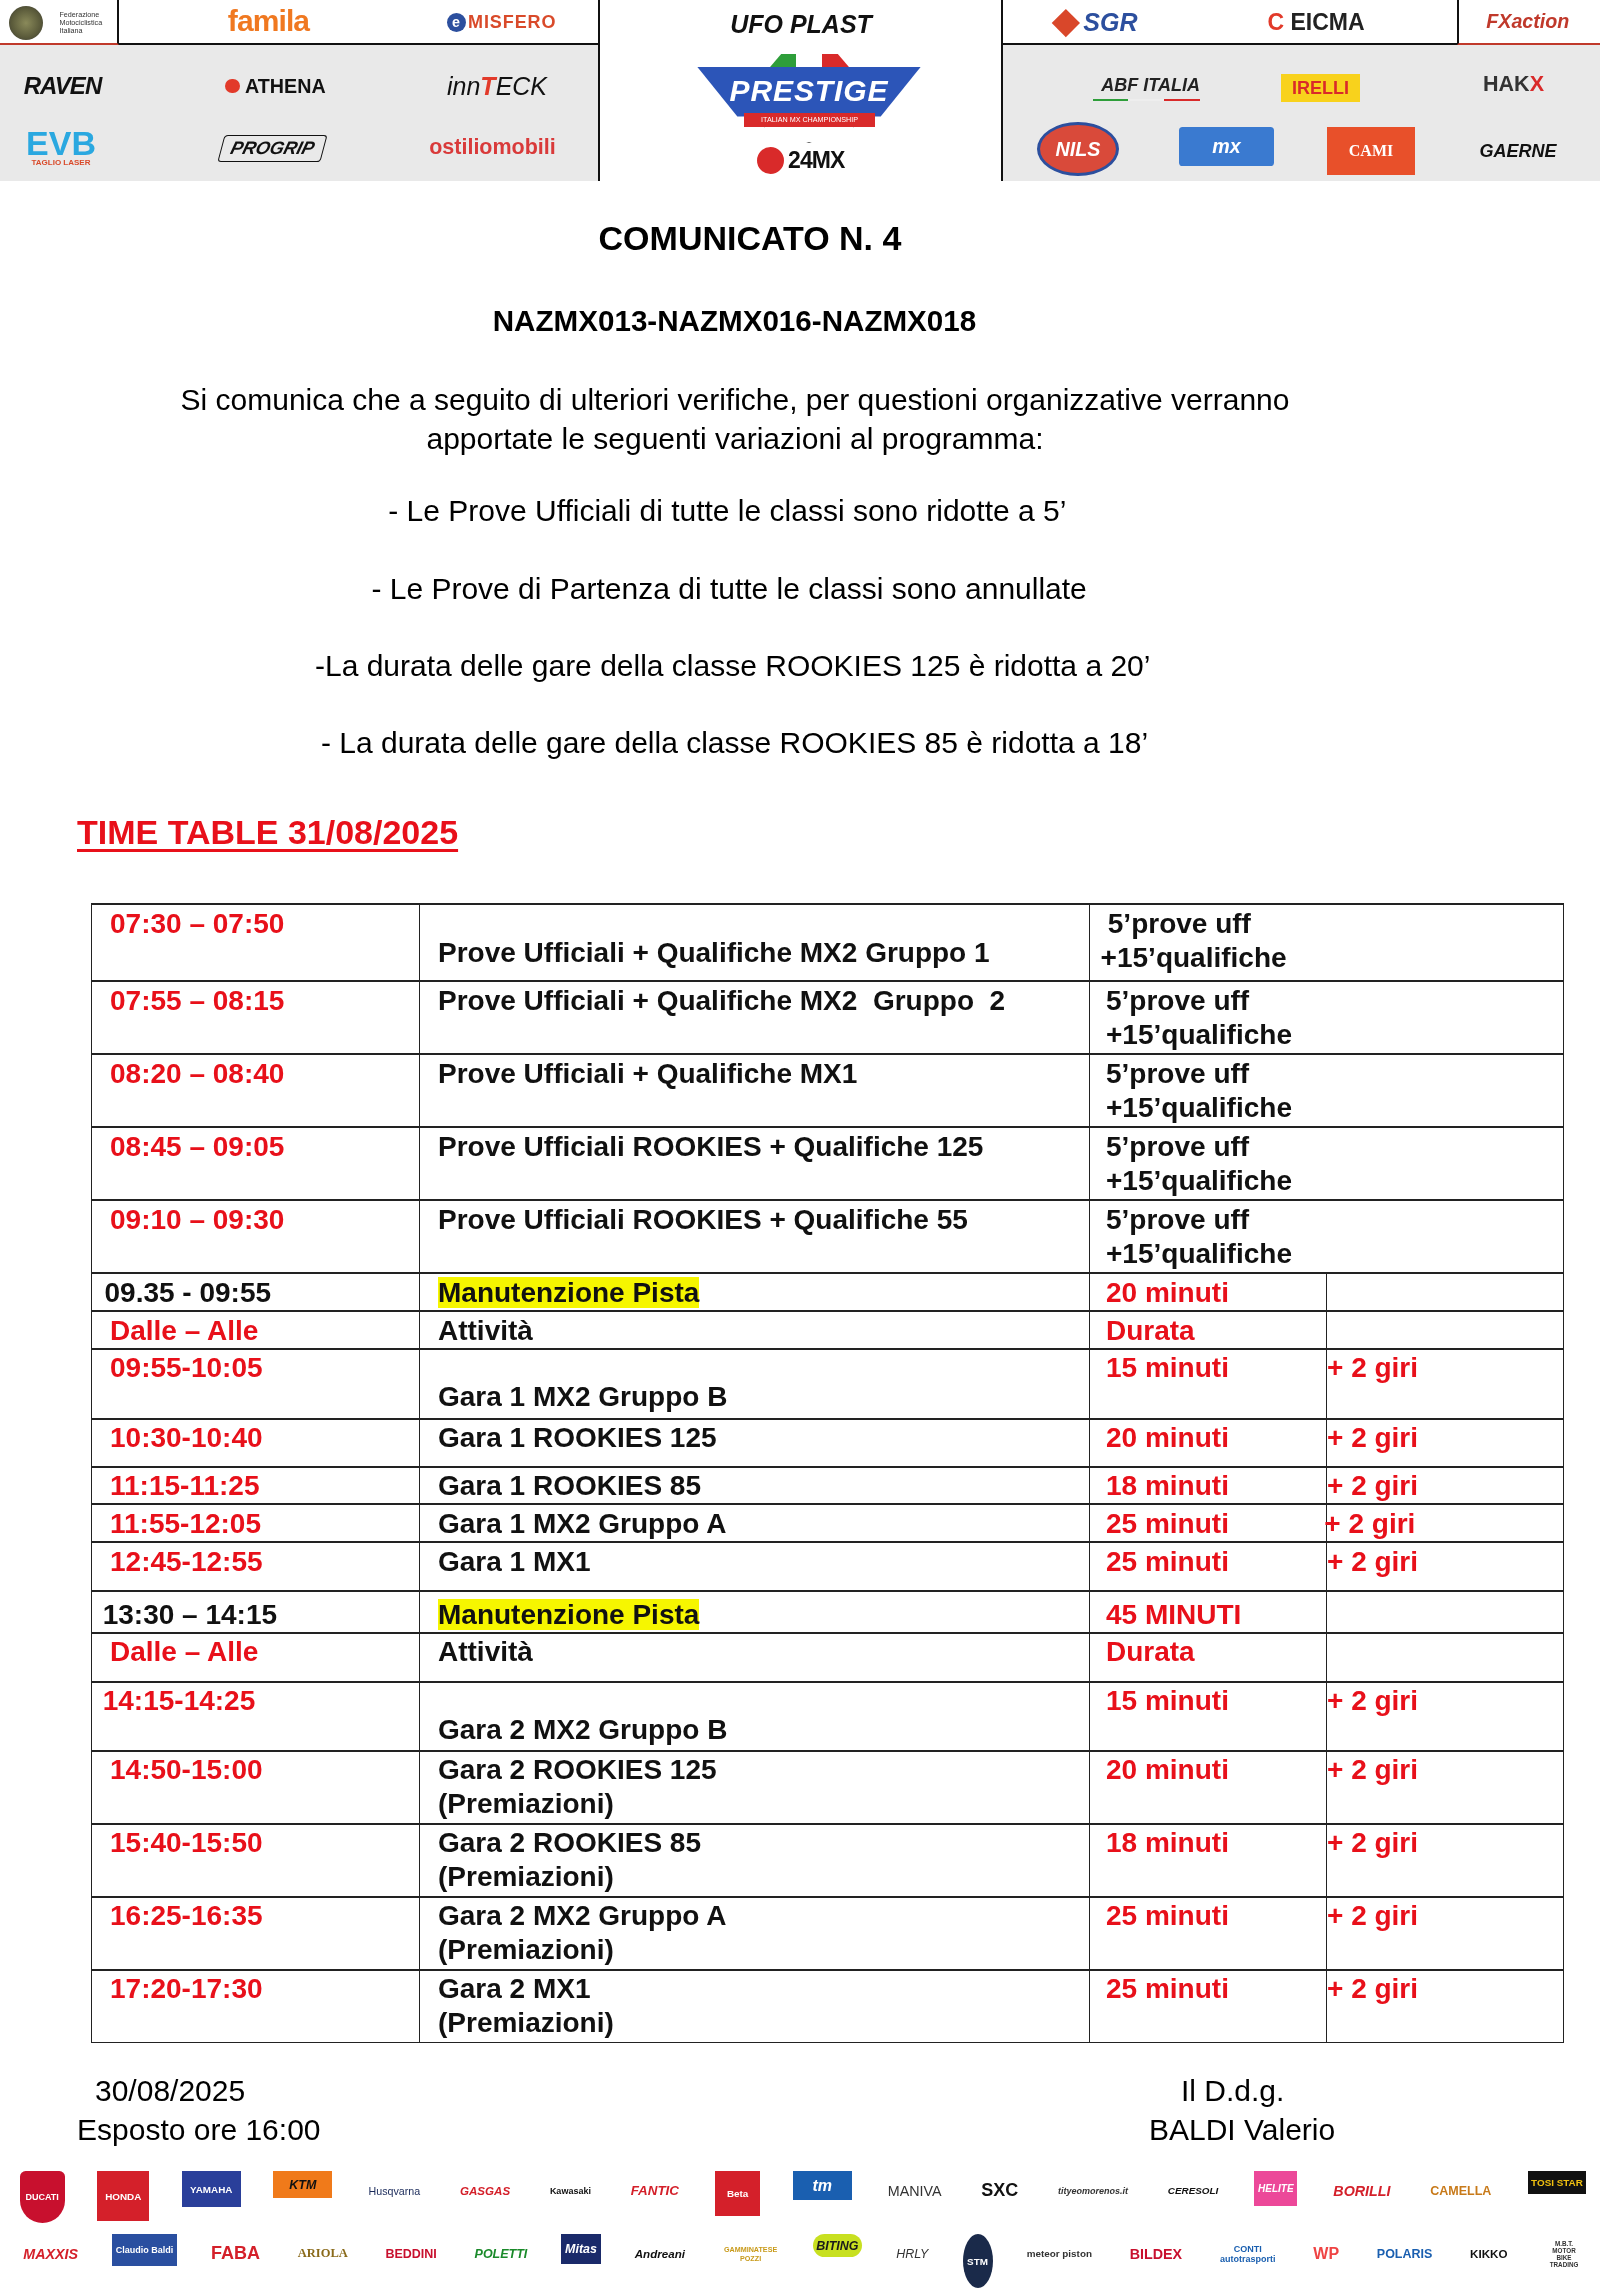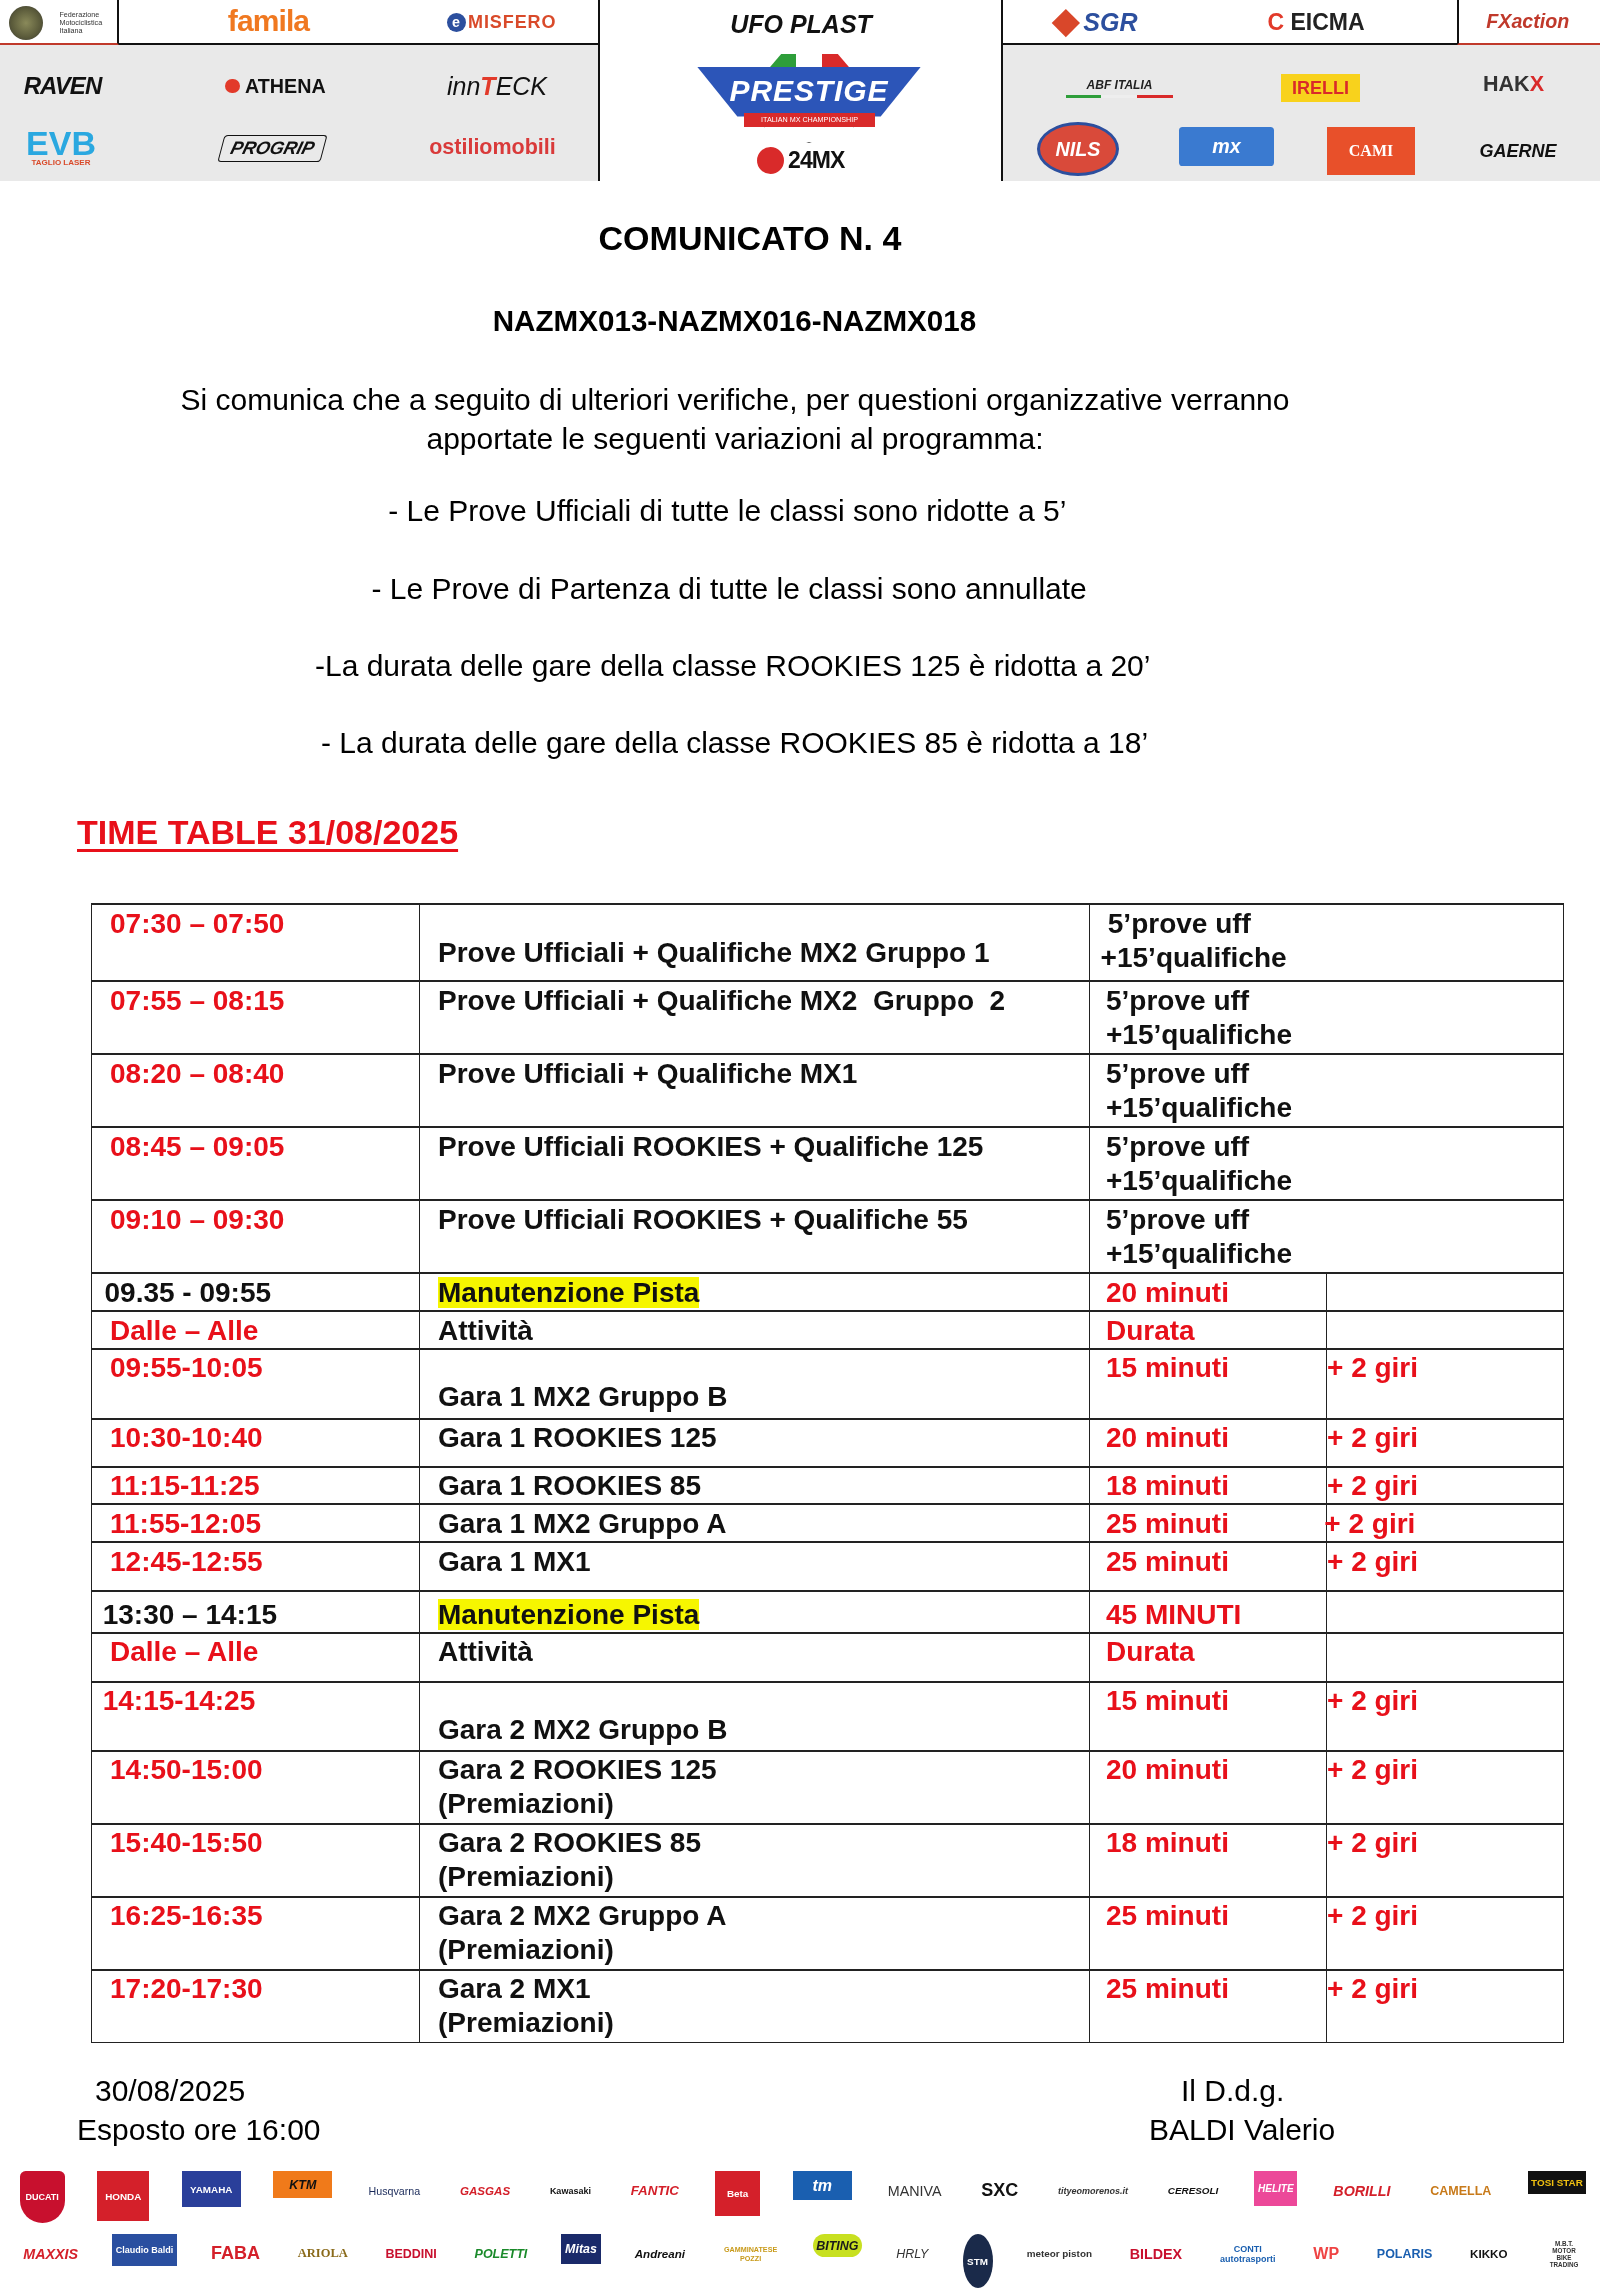--- a/index.html
+++ b/index.html
@@ -41,21 +41,21 @@
   .prestige-sub { position:absolute; left: 47px; top: 59px; width: 131px; height: 14.3px; background: #d92a2a; color:#fff; font-size: 7.2px; text-align:center; line-height:14.3px; }
   .prestige-tip { position:absolute; left: 67px; top: 73px; width: 90px; height: 16px; background:#fff; border: 1.8px solid #555; border-top:none; clip-path: polygon(0 0, 100% 0, 50% 100%); }
   .logo-24mx { font-size: 23px; color: #111; font-weight: bold; letter-spacing: -0.9px; }
   .logo-24mx .dev { display:inline-block; width:27px; height:27px; border-radius:50%; background:#d92a2a; margin-right:3.6px; }
 
   .logo-sgr { font-size: 25px; font-style: italic; color: #2c4f9e; font-weight: 900; }
   .logo-sgr .d { display:inline-block; width:19.7px; height:19.7px; background:#d9472a; transform: rotate(45deg); margin-right: 7.2px; }
   .logo-eicma { font-size: 23px; color: #222; font-weight: bold; }
   .logo-eicma .c { color: #e23a2a; }
   .logo-fx { font-size: 19.7px; font-style: italic; color: #c0392b; font-weight: 900; }
-  .logo-abf { font-size: 12px; font-style: italic; color: #222; font-weight: 900; flex-direction: column; }
+  .logo-abf { font-size: 18px; font-style: italic; color: #222; font-weight: 900; flex-direction: column; align-items: flex-end; }
   .logo-abf .bar { width: 107px; height: 2.7px; background: linear-gradient(90deg, #2e9e3a 0 33%, #eee 33% 66%, #d92a2a 66%); margin-top: 2.7px;}
   .logo-pirelli { background: #f8d21c; color: #d92a2a; font-size: 18px; font-weight: 900; padding: 3.6px 10.7px; }
   .logo-hakx { font-size: 21.5px; color: #333; font-weight: 900; }
   .logo-hakx .x { color: #d92a2a; }
   .logo-nils { width: 82px; height: 54px; border-radius: 50%; border: 3.6px solid #2c4f9e; background: #d94a3a; color:#fff; font-size: 19.7px; font-style: italic; font-weight: 900; }
   .logo-mx { width: 95px; height: 39px; background: #3a7ad0; color: #fff; font-size: 19.7px; font-weight: 900; font-style: italic; border-radius: 3.6px; }
   .logo-cami { width: 88px; height: 48px; background: #e8502a; color: #fff; font-size: 16px; font-family: "Liberation Serif", serif; }
   .logo-gaerne { font-size: 18px; font-style: italic; font-weight: 900; color: #111; }
 
   

